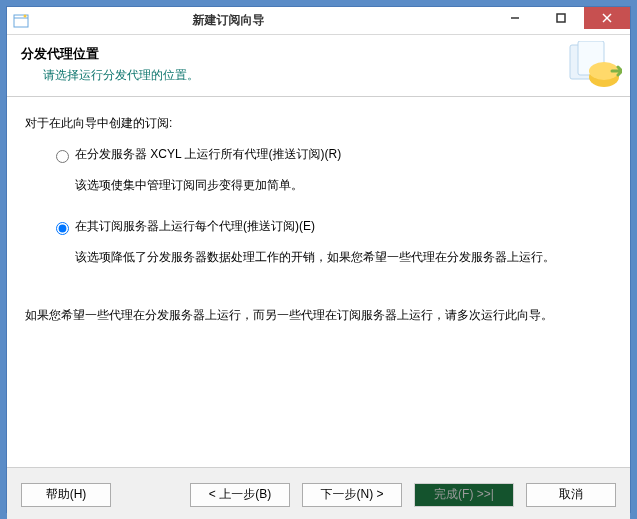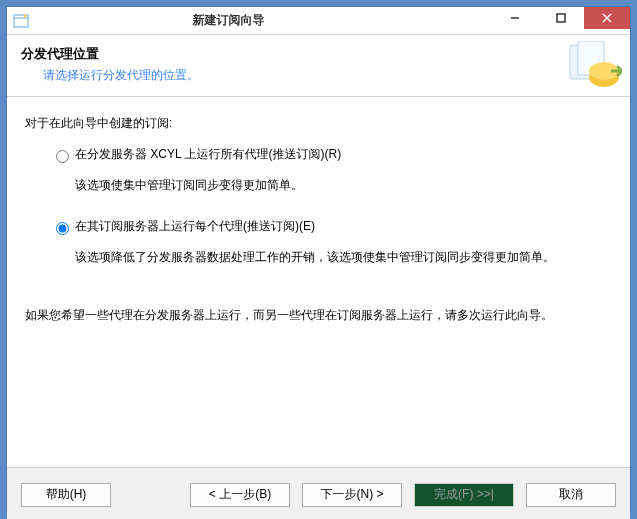--- a/index.html
+++ b/index.html
@@ -28,21 +28,21 @@
     background: #fff; border-left: 0;
   }
   .win-btn.min { }
   .win-btn.max { }
   .win-btn.close { background: #c75050; color: #fff; width: 46px; }
   .header {
     height: 62px; background: #fff; border-bottom: 1px solid #cfcfcf;
     padding: 10px 14px 8px 14px; position: relative;
   }
   .header-title { font-weight: bold; font-size: 13px; color: #000; }
-  .header-sub { margin: 4px 0 0 22px; color: #3b82f6; font-size: 12px; }
+  .header-sub { margin: 4px 0 0 22px; color: #0f766e; font-size: 12px; }
   .header-icon {
     position: absolute; right: 8px; top: 6px; width: 54px; height: 50px;
   }
   .body {
     padding: 18px 18px 10px 18px; height: 370px; background: #fff; color: #000;
   }
   .intro { margin-bottom: 14px; }
   .opt-group { margin-left: 26px; }
   .opt-row { display: flex; align-items: center; margin-bottom: 6px; }
   .opt-row input[type=radio] { margin-right: 6px; }
@@ -120,21 +120,21 @@
         <div class="opt-row">
           <input type="radio" name="agentloc" id="opt0" style="">
           <label for="opt0">在分发服务器 XCYL 上运行所有代理(推送订阅)(R)</label>
         </div>
         <div class="opt-desc">该选项使集中管理订阅同步变得更加简单。</div>
 
         <div class="opt-row">
           <input type="radio" name="agentloc" id="opt1" checked="" style="">
           <label for="opt1">在其订阅服务器上运行每个代理(推送订阅)(E)</label>
         </div>
-        <div class="opt-desc">该选项降低了分发服务器数据处理工作的开销，该选项使集中管理订阅同步变得更加简单。</div>
+        <div class="opt-desc">该选项降低了分发服务器数据处理工作的开销，如果您希望一些代理在分发服务器上运行。</div>
       </div>
 
       <div class="note">如果您希望一些代理在分发服务器上运行，而另一些代理在订阅服务器上运行，请多次运行此向导。</div>
     </div>
 
     <div class="footer">
       <button class="btn help">帮助(H)</button>
       <div class="spacer"></div>
       <button class="btn btn-back">&lt; 上一步(B)</button>
       <button class="btn btn-next">下一步(N) &gt;</button>

